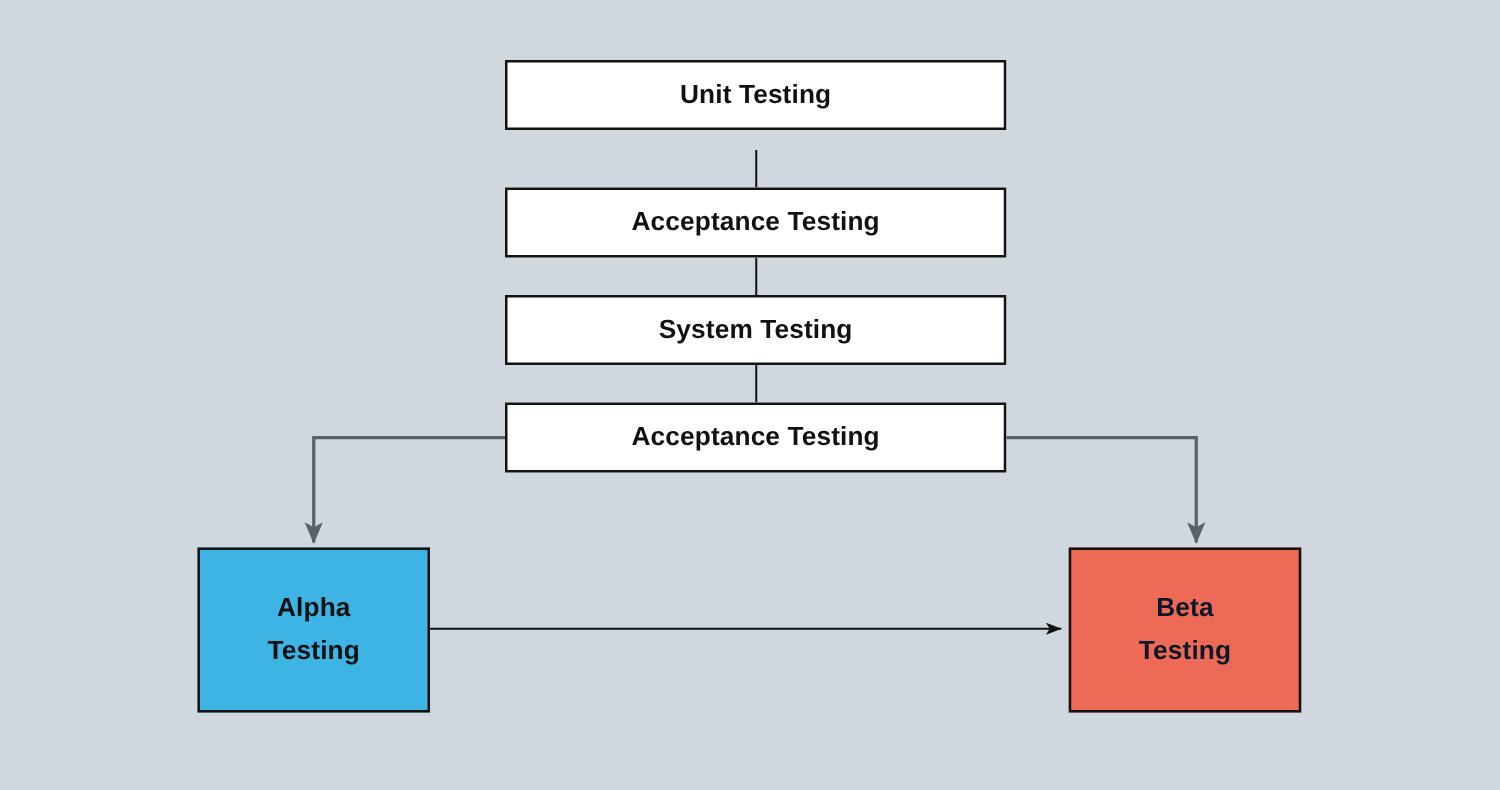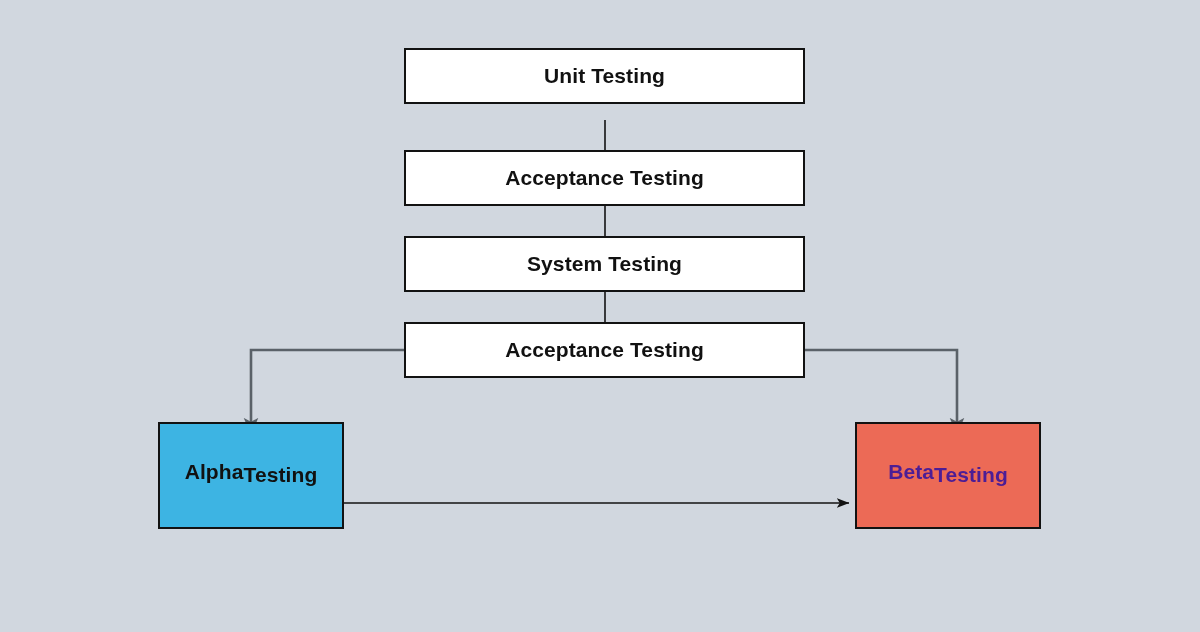--- a/index.html
+++ b/index.html
@@ -47,35 +47,35 @@
     width: 401px;
     height: 56px;
   }
   .node.n-unit        { top: 48px; }
   .node.n-integration { top: 150px; }
   .node.n-system      { top: 236px; }
   .node.n-acceptance  { top: 322px; }
 
   .node.outcome {
     font-size: 21px;
-    height: 107px;
-    flex-direction: row;
-    top: 422px;
+    height: 132px;
+    flex-direction: column;
+    top: 438px;
   }
   .node.n-alpha {
     left: 158px;
     width: 186px;
     background: #3db4e3;
     color: #111111;
   }
   .node.n-beta {
     left: 855px;
     width: 186px;
     background: #ec6a56;
-    color: #4c1d95;
+    color: #0f172a;
   }
   .node .line-1, .node .line-2 {
     display: block;
   }
   .node .line-1 { margin-bottom: 6px; }
 </style>
 </head>
 <body>
 
 <div id="canvas">

